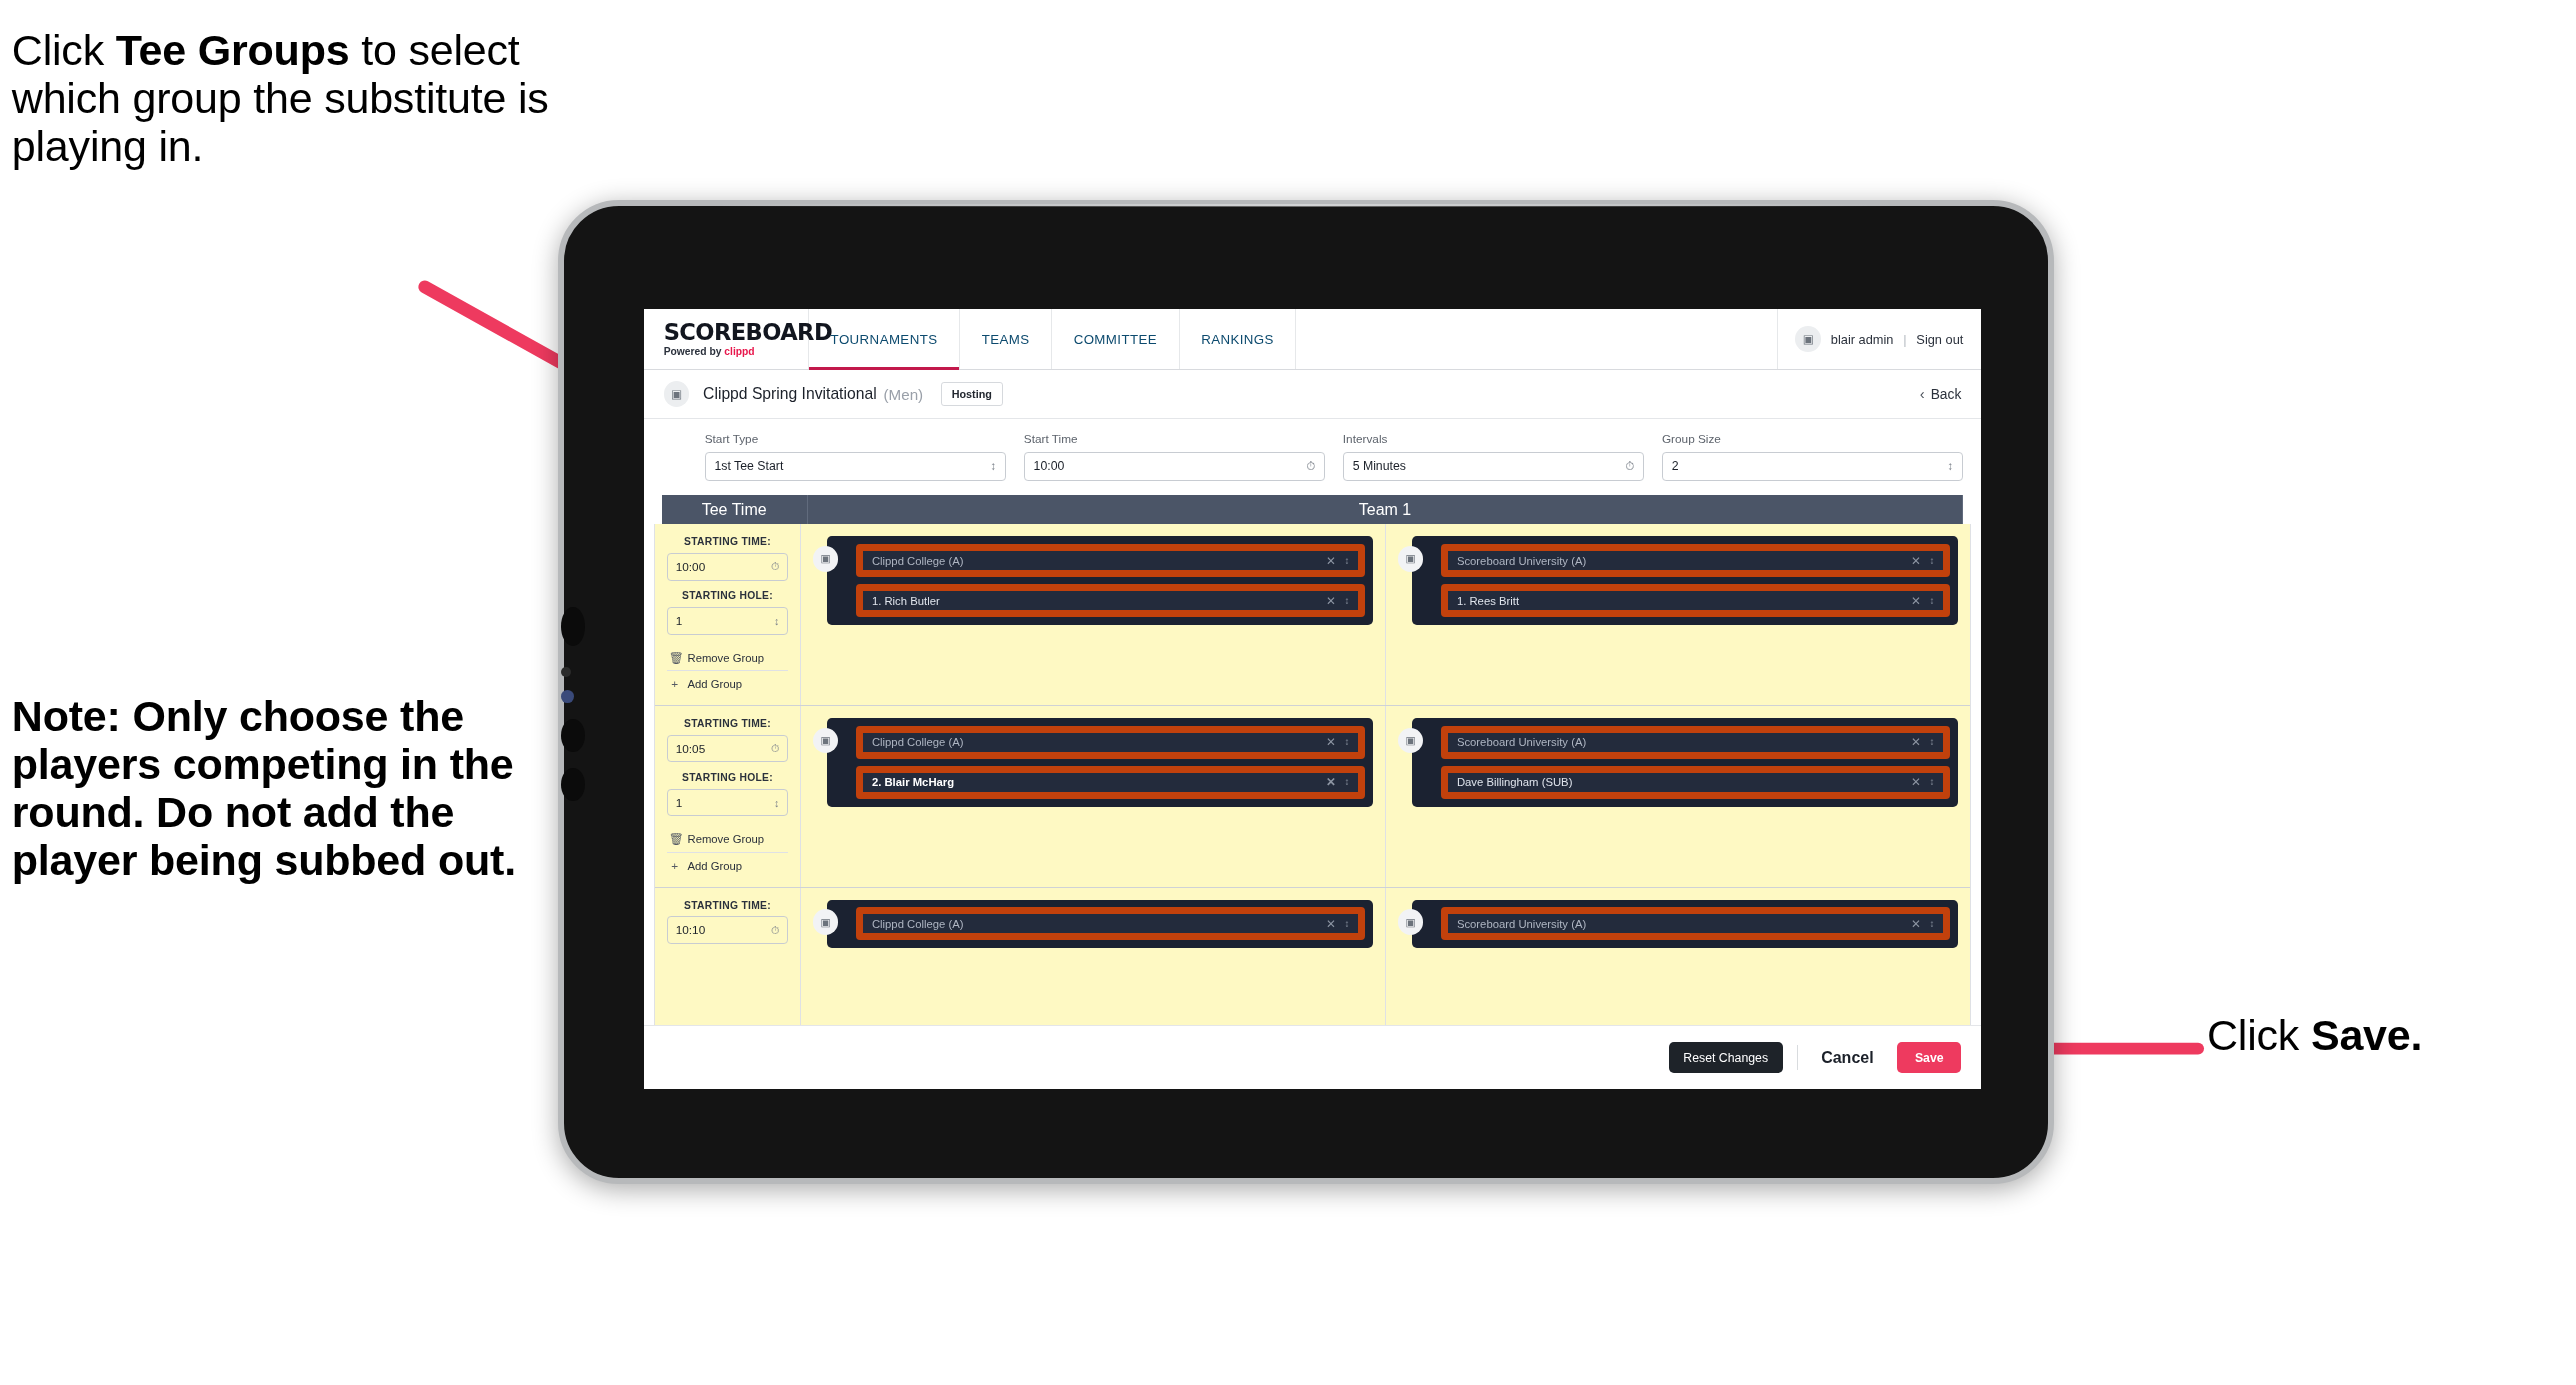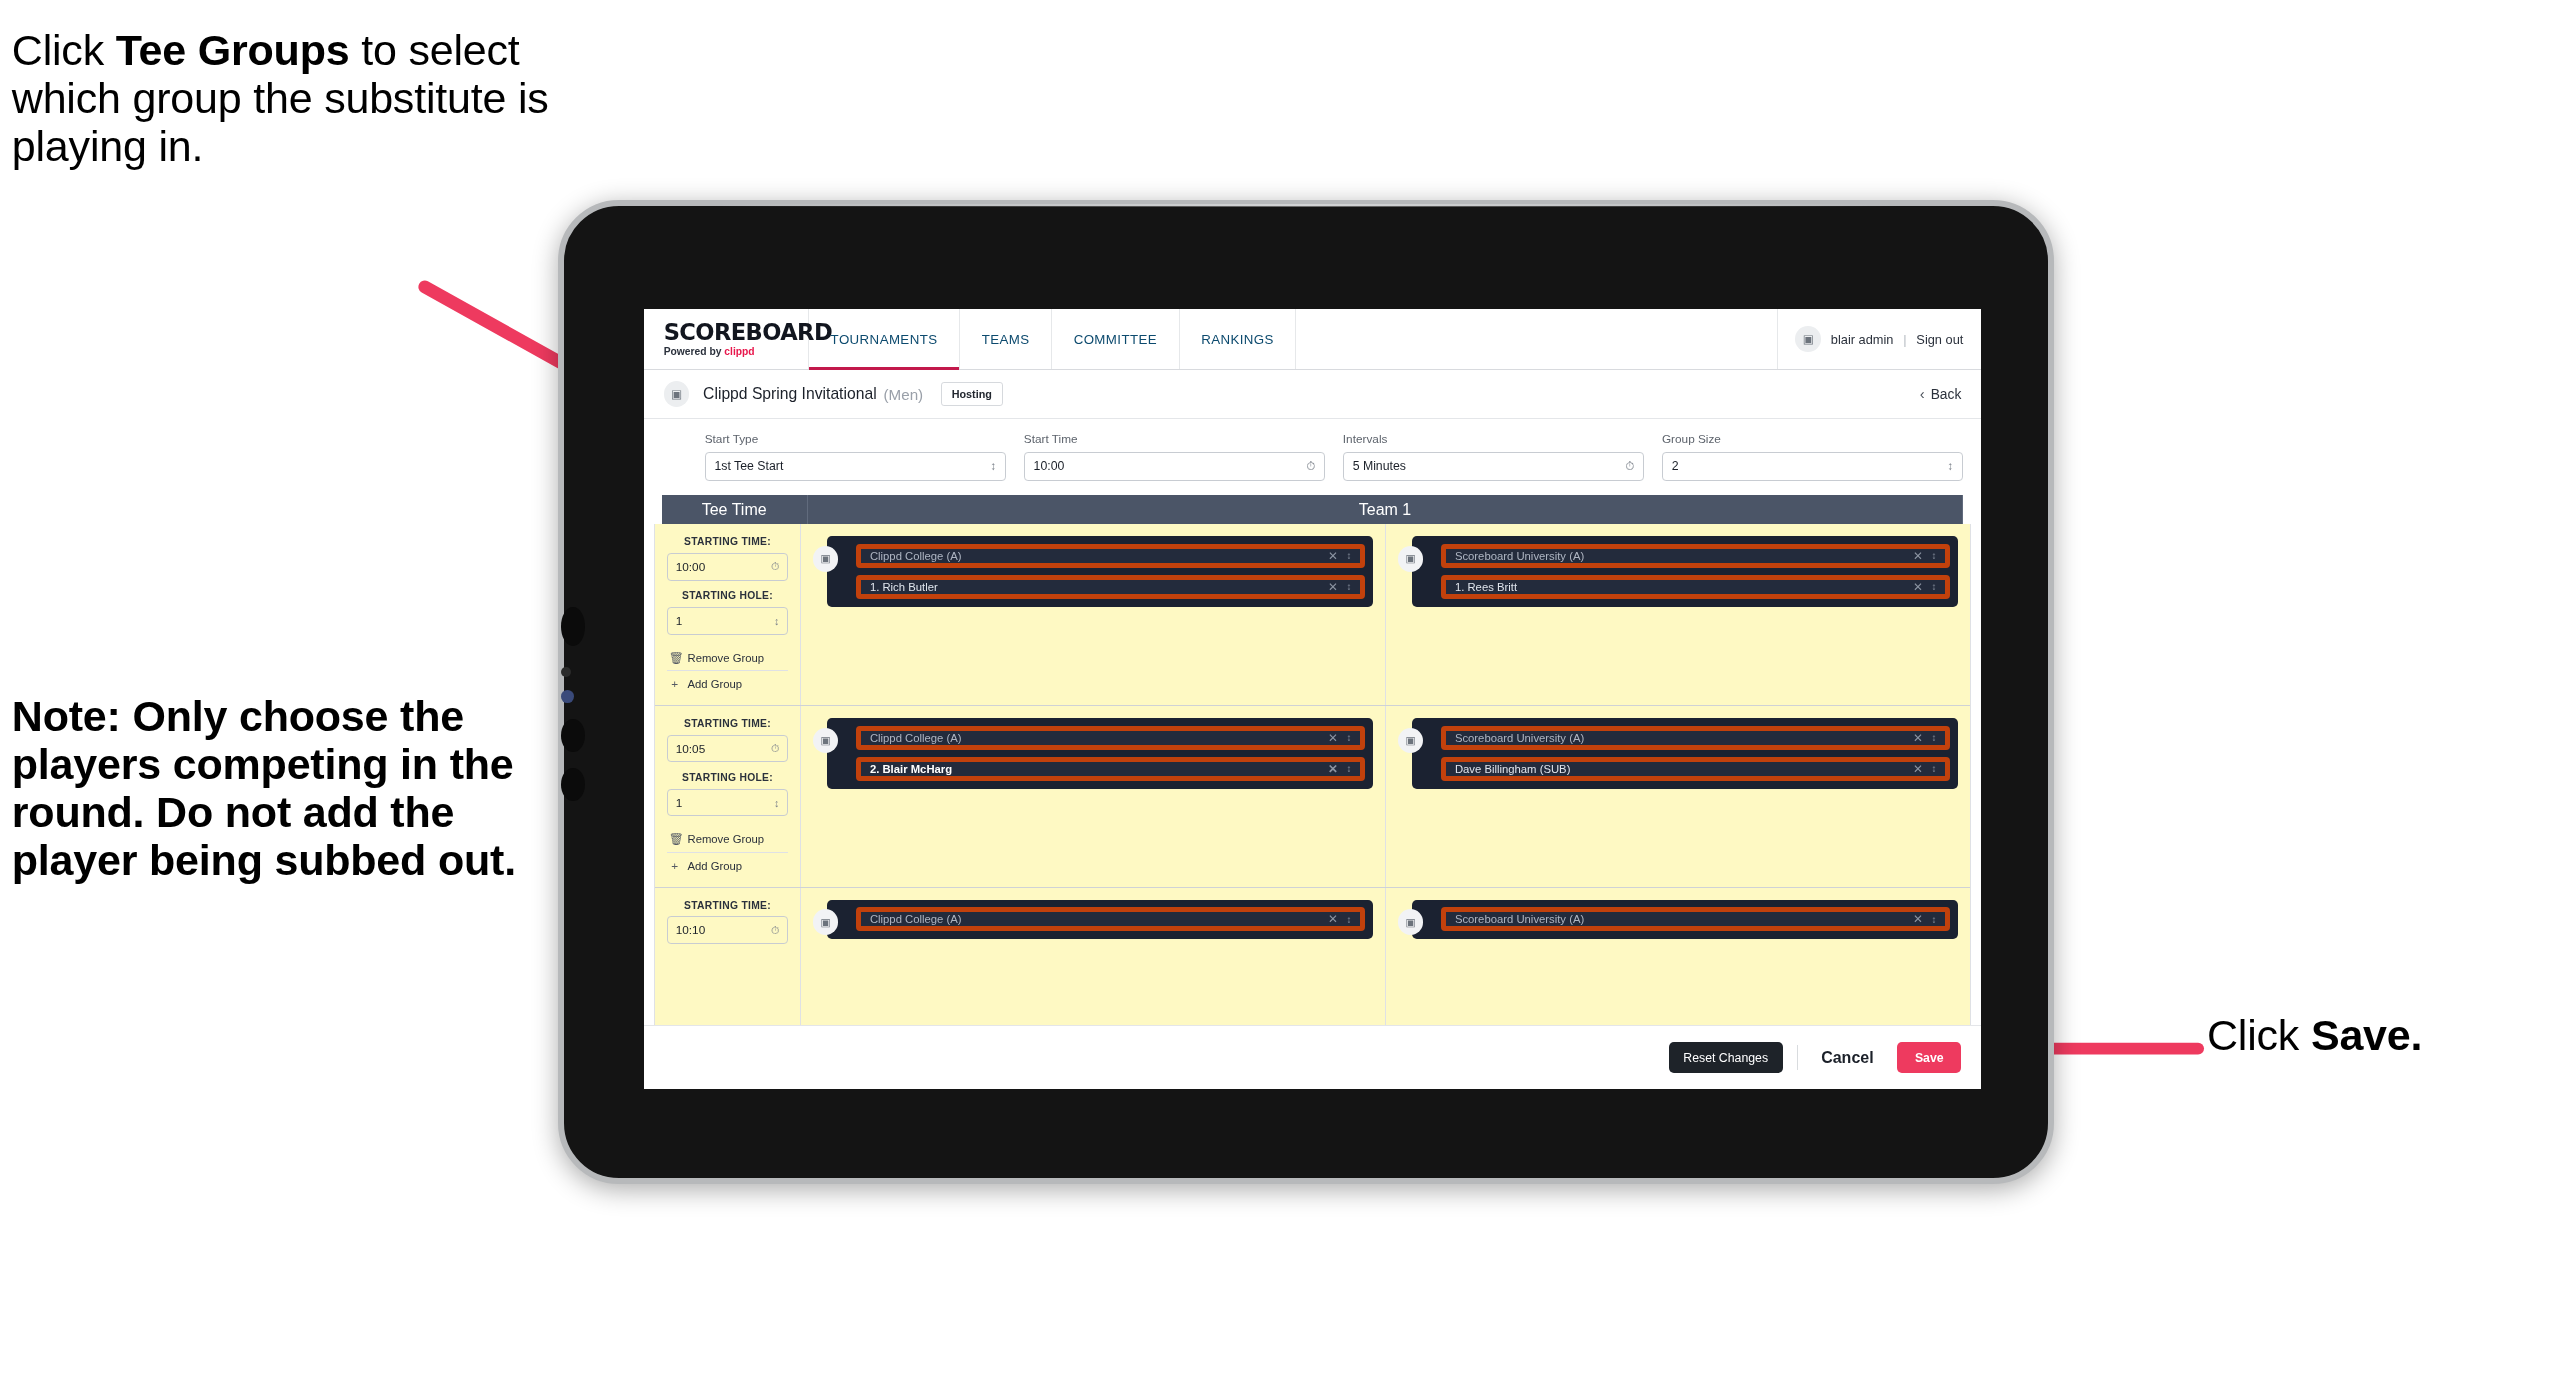--- a/index.html
+++ b/index.html
@@ -171,22 +171,22 @@
     background: #1b2231; border-radius: 4.9px; padding: 7.9px 7.9px 7.9px 29.5px;
     position: relative; margin-left: 13.8px;
   }
   .gbox-av {
     position: absolute; left: -13.8px; top: 9.8px;
     width: 25.6px; height: 25.6px; border-radius: 50%; background: #f2f3f5;
     display: flex; align-items: center; justify-content: center;
     color:#6c737c; font-size: 10.8px; z-index: 2;
   }
   .prow {
-    background: #232b3c; border: 5px solid #c2410c; border-radius: 3.9px;
-    height: 24px; display: flex; align-items: center; padding: 0 8.8px;
+    background: #232b3c; border: 7px solid #c2410c; border-radius: 3.9px;
+    height: 33px; display: flex; align-items: center; padding: 0 8.8px;
     font-size: 11.3px; color: #aeb5c2; margin-bottom: 6.9px;
   }
   .prow:last-child { margin-bottom: 0; }
   .prow.player { color: #dfe4ec; }
   .prow.sel { color: #ffffff; font-weight: 700; }
   .prow .pname { flex: 1; }
   .prow .px { color:#8d95a3; font-size: 11.8px; margin-right: 8.8px; cursor: pointer; }
   .prow .pud { color:#8d95a3; font-size: 9.8px; cursor: pointer; line-height: 1;}
 
   

